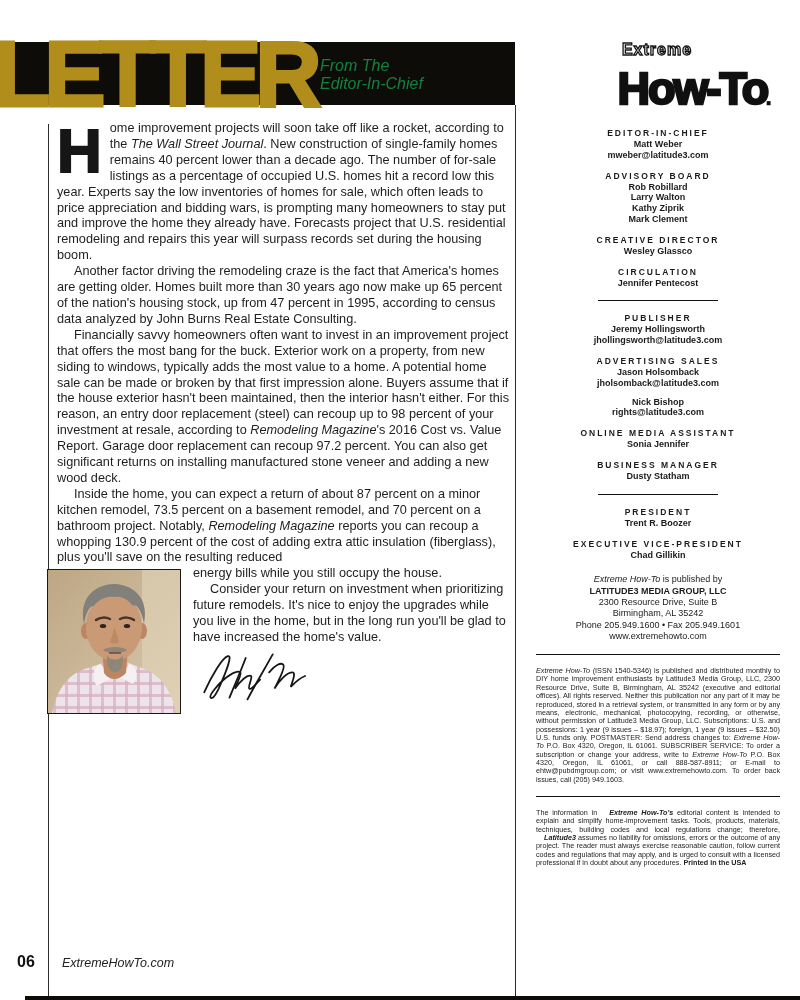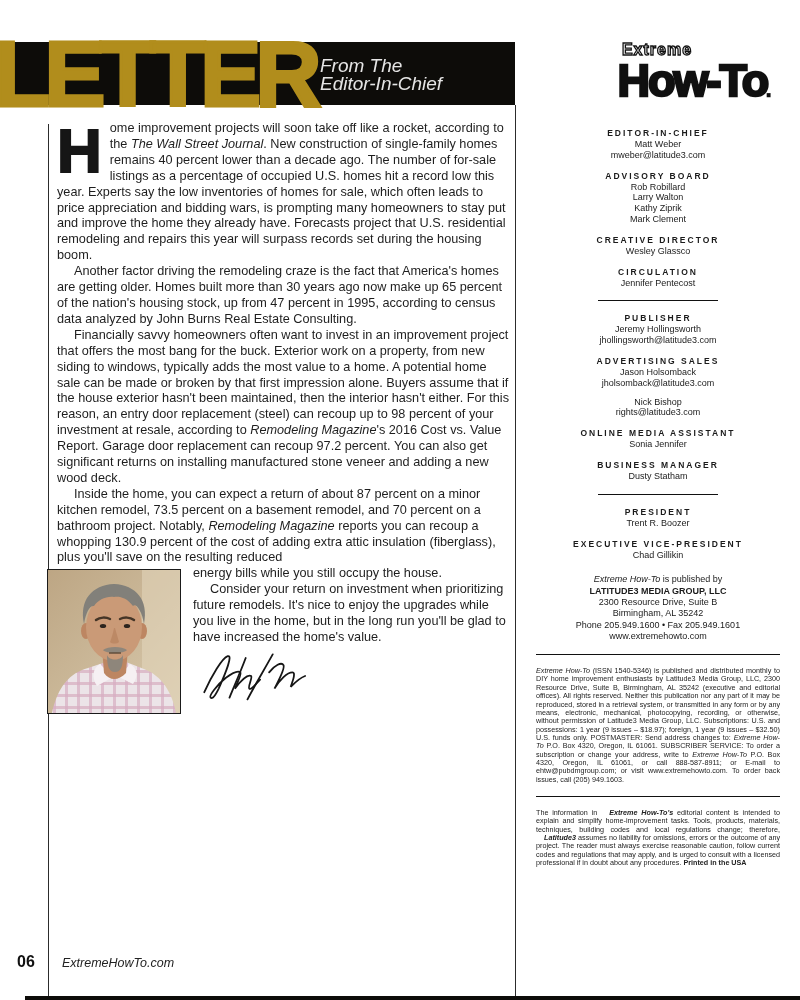--- a/index.html
+++ b/index.html
@@ -6,22 +6,22 @@
   body{width:800px;height:1000px;position:relative;overflow:hidden;background:#ffffff;
        font-family:"Liberation Sans", sans-serif;}
   .it{font-style:italic;}
   .bd{font-weight:bold;}
   .bdit{font-weight:bold;font-style:italic;margin-left:8px;}
 
   
   .banner{position:absolute;left:0;top:42px;width:515px;height:63px;background:#0d0c09;}
   .banner-title{position:absolute;left:-6px;top:-14px;font-weight:900;font-size:92px;line-height:92px;
       letter-spacing:-6px;color:#b18d1c;-webkit-text-stroke:3px #b18d1c;white-space:nowrap;}
-  .banner-sub{position:absolute;left:320px;top:15px;color:#e5e5e5;font-style:italic;
-      font-size:19px;line-height:17.5px;}
+  .banner-sub{position:absolute;left:320px;top:15px;color:#15803d;font-style:italic;
+      font-size:16px;line-height:17.5px;}
 
   
   .col-rule{position:absolute;left:515px;top:105px;width:1px;height:891px;background:#2c2c2c;}
   .left-rule{position:absolute;left:48px;top:124px;width:1px;height:872px;background:#2c2c2c;}
   .bottom-bar{position:absolute;left:25px;right:0;bottom:0;height:4px;background:#0d0c09;}
 
   
   .letter{position:absolute;left:57px;top:121px;width:454px;font-size:12.7px;line-height:15.9px;
       color:#1e1e1e;text-align:left;}
   .letter p{margin:0;}
@@ -30,27 +30,27 @@
       -webkit-text-stroke:2px #161616;margin:5px 8px 0 0;}
   .photo{float:left;width:132px;height:143px;border:1px solid #1a1a1a;margin:3px 12px 2px -10px;
       box-sizing:content-box;overflow:hidden;}
   .signature{margin-left:28px;padding-top:3px;}
 
   
   .logo{position:absolute;left:532px;top:40px;width:236px;text-align:right;}
   .logo-extreme{position:absolute;top:1px;left:50%;transform:translateX(-40%);
       font-weight:900;font-size:16px;letter-spacing:1px;color:#ffffff;
       -webkit-text-stroke:1.3px #101010;z-index:2;}
-  .logo-howto{display:block;margin-top:17px;font-weight:900;font-size:45px;letter-spacing:-2px;
+  .logo-howto{display:block;margin-top:25px;font-weight:900;font-size:45px;letter-spacing:-2px;
       color:#101010;-webkit-text-stroke:2.5px #101010;line-height:48px;}
   .logo-reg{font-size:10px;font-weight:900;color:#101010;}
 
   .masthead{position:absolute;left:536px;top:128px;width:244px;text-align:center;color:#1b1b1b;}
   .mh-title{font-size:8.5px;font-weight:bold;letter-spacing:2px;line-height:11px;}
-  .mh-line{font-size:9px;line-height:10.8px;}
+  .mh-line{font-size:9px;line-height:10.8px;font-weight:bold;}
   .mh-spacer{height:8px;}
   .mh-group{margin-bottom:10px;}
   .mh-div{width:120px;margin:12px auto;border-top:1px solid #111;height:0;}
   .mh-div.long{width:100%;}
   .pubinfo{margin-top:14px;}
   .pub-line{font-size:9px;line-height:11.3px;}
   .fineprint{text-align:justify;font-size:7.2px;line-height:8.35px;color:#222;}
   .fp{margin:7px 0;}
 
   

